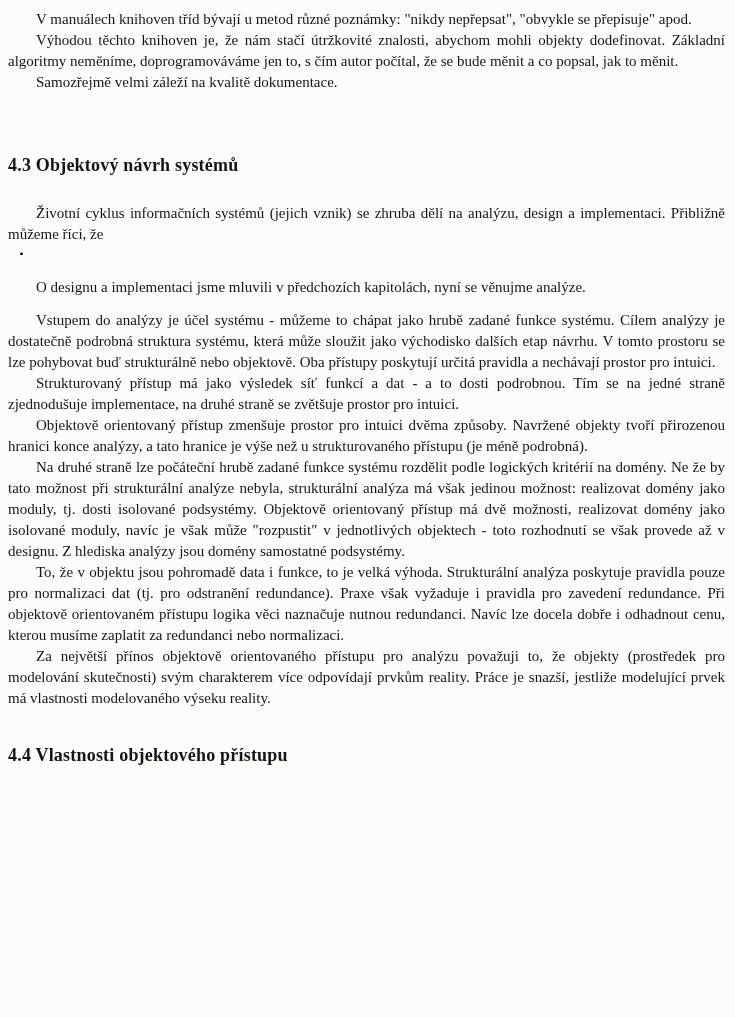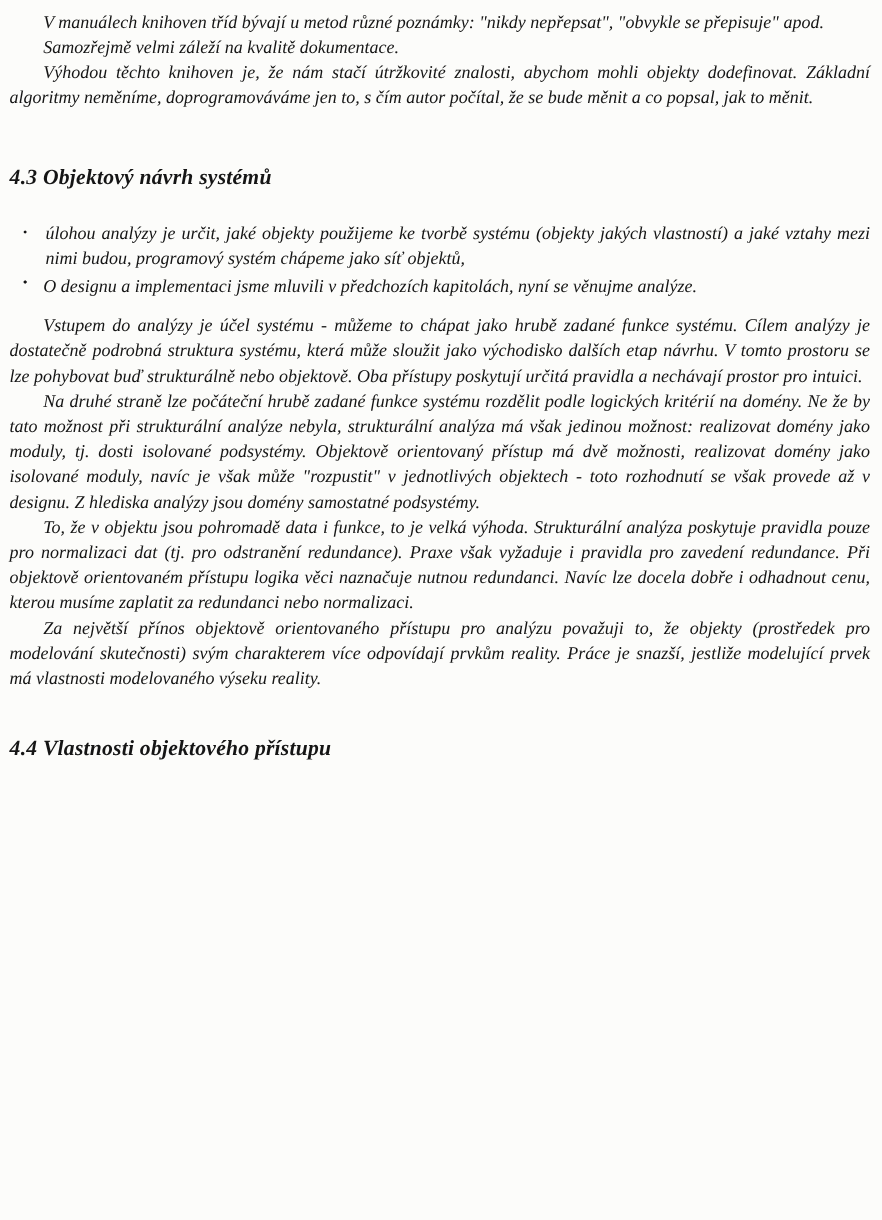--- a/index.html
+++ b/index.html
@@ -10,78 +10,79 @@
     height: 1017px;
     margin: 0 auto;
     background: #fcfcfa;
     color: #151515;
     font-family: "Liberation Serif", "DejaVu Serif", serif;
     font-size: 15px;
     line-height: 21px;
     padding: 9px 10px 0 8px;
     overflow: hidden;
     text-align: justify;
-    font-style: italic;
   }
   .para {
     text-indent: 28px;
     text-align: justify;
   }
   .heading {
     font-size: 18px;
     font-weight: bold;
     line-height: 24px;
     text-align: left;
     text-indent: 0;
     letter-spacing: 0.2px;
   }
-  .heading-4-3 { margin: 42px 0 26px 0; }
+  .heading-4-3 { margin: 60px 0 26px 0; }
   .heading-4-4 { margin: 34px 0 30px 0; }
   .bullet-list { list-style: none; }
   .bullet-item {
     position: relative;
     padding-left: 30px;
     text-align: justify;
   }
   .bullet-marker {
     position: absolute;
     left: 11px;
     top: -1px;
     font-weight: bold;
   }
-  .gap-before { margin-top: 2px; }
+  .gap-before { margin-top: 32px; }
   .gap-before-sm { margin-top: 12px; }
 </style>
 </head>
 <body>
 
 <div class="page">
 
   <p class="para">V manuálech knihoven tříd bývají u metod různé poznámky: "nikdy nepřepsat", "obvykle se přepisuje" apod.</p>
+  <p class="para">Výhodou těchto knihoven je, že nám stačí útržkovité znalosti, abychom mohli objekty dodefinovat. Základní algoritmy neměníme, doprogramováváme jen to, s čím autor počítal, že se bude měnit a co popsal, jak to měnit.</p>
   <p class="para">Samozřejmě velmi záleží na kvalitě dokumentace.</p>
-  <p class="para">Výhodou těchto knihoven je, že nám stačí útržkovité znalosti, abychom mohli objekty dodefinovat. Základní algoritmy neměníme, doprogramováváme jen to, s čím autor počítal, že se bude měnit a co popsal, jak to měnit.</p>
 
   <h2 class="heading heading-4-3">4.3 Objektový návrh systémů</h2>
 
+  <p class="para">Životní cyklus informačních systémů (jejich vznik) se zhruba dělí na analýzu, design a implementaci. Přibližně můžeme říci, že</p>
 
   <ul class="bullet-list">
     <li class="bullet-item">
       <span class="bullet-marker">·</span>
-      <span>úlohou analýzy je určit, jaké objekty použijeme ke tvorbě systému (objekty jakých vlastností) a jaké vztahy mezi nimi budou, programový systém chápeme jako síť objektů,</span>
     </li>
     <li class="bullet-item">
       <span class="bullet-marker">·</span>
     </li>
     <li class="bullet-item">
       <span class="bullet-marker">·</span>
     </li>
   </ul>
 
   <p class="para gap-before">O designu a implementaci jsme mluvili v předchozích kapitolách, nyní se věnujme analýze.</p>
   <p class="para gap-before-sm">Vstupem do analýzy je účel systému - můžeme to chápat jako hrubě zadané funkce systému. Cílem analýzy je dostatečně podrobná struktura systému, která může sloužit jako východisko dalších etap návrhu. V tomto prostoru se lze pohybovat buď strukturálně nebo objektově. Oba přístupy poskytují určitá pravidla a nechávají prostor pro intuici.</p>
+  <p class="para">Strukturovaný přístup má jako výsledek síť funkcí a dat - a to dosti podrobnou. Tím se na jedné straně zjednodušuje implementace, na druhé straně se zvětšuje prostor pro intuici.</p>
+  <p class="para">Objektově orientovaný přístup zmenšuje prostor pro intuici dvěma způsoby. Navržené objekty tvoří přirozenou hranici konce analýzy, a tato hranice je výše než u strukturovaného přístupu (je méně podrobná).</p>
   <p class="para">Na druhé straně lze počáteční hrubě zadané funkce systému rozdělit podle logických kritérií na domény. Ne že by tato možnost při strukturální analýze nebyla, strukturální analýza má však jedinou možnost: realizovat domény jako moduly, tj. dosti isolované podsystémy. Objektově orientovaný přístup má dvě možnosti, realizovat domény jako isolované moduly, navíc je však může "rozpustit" v jednotlivých objektech - toto rozhodnutí se však provede až v designu. Z hlediska analýzy jsou domény samostatné podsystémy.</p>
   <p class="para">To, že v objektu jsou pohromadě data i funkce, to je velká výhoda. Strukturální analýza poskytuje pravidla pouze pro normalizaci dat (tj. pro odstranění redundance). Praxe však vyžaduje i pravidla pro zavedení redundance. Při objektově orientovaném přístupu logika věci naznačuje nutnou redundanci. Navíc lze docela dobře i odhadnout cenu, kterou musíme zaplatit za redundanci nebo normalizaci.</p>
   <p class="para">Za největší přínos objektově orientovaného přístupu pro analýzu považuji to, že objekty (prostředek pro modelování skutečnosti) svým charakterem více odpovídají prvkům reality. Práce je snazší, jestliže modelující prvek má vlastnosti modelovaného výseku reality.</p>
 
   <h2 class="heading heading-4-4">4.4 Vlastnosti objektového přístupu</h2>
 
 
 </div>
 
 </body></html>

